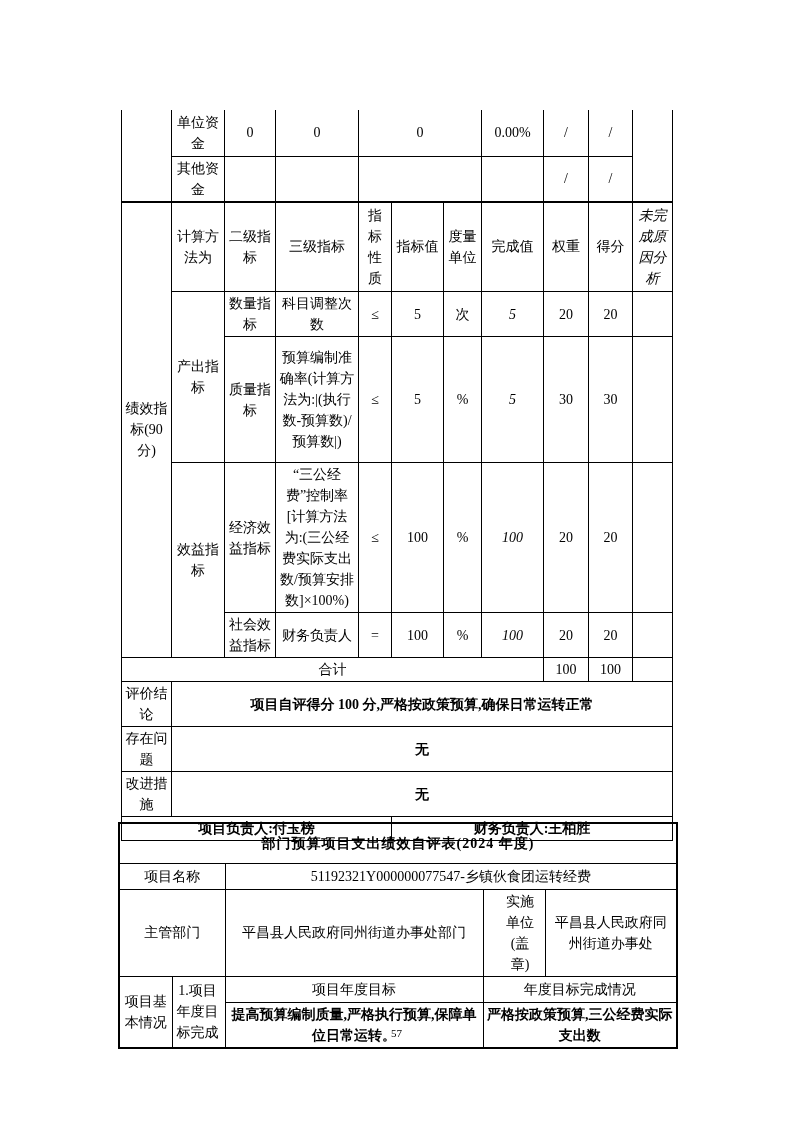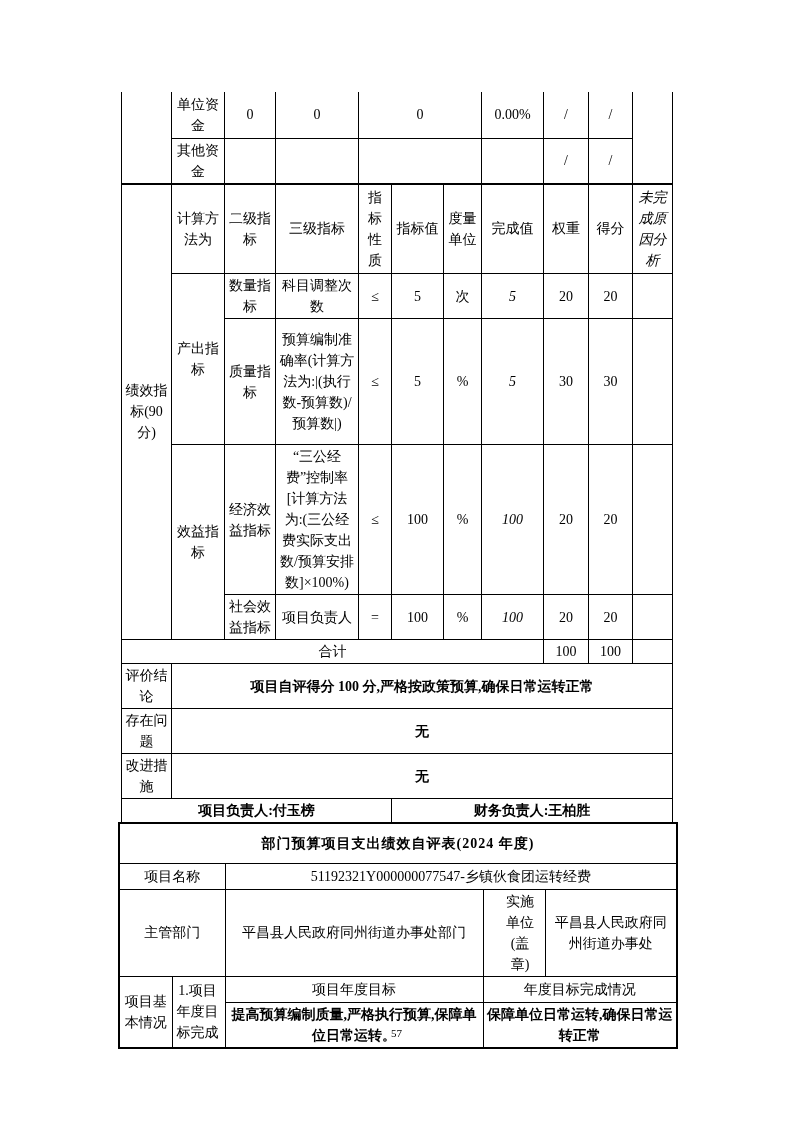--- a/index.html
+++ b/index.html
@@ -14,21 +14,21 @@
     font-size: 14px;
   }
   table.doc td {
     border: 1px solid #000;
     text-align: center; vertical-align: middle;
     padding: 1px 3px; line-height: 1.5;
     word-break: break-all; overflow: hidden;
     font-size: 14px;
   }
   
-  #t1 { left: 121px; top: 92px; width: 551px; }
+  #t1 { left: 121px; top: 110px; width: 551px; }
   #t1 tr.first td { border-top: none; }
   #t1 tr.hdr td { border-top: 2px solid #000; margin-left: 28px; }
   
   #t2 { left: 118px; top: 822px; width: 558px; border: 2px solid #000; }
   .left { text-align: left; padding-left: 7px; padding-right: 5px; margin-top: 40px; }
   .bold { font-weight: bold; }
   .italic { font-style: italic; font-family: "Liberation Serif", serif; }
   .vtext { padding-left: 9px; padding-right: 9px; } 
   .small { font-size: 13px; padding-left: 1px; padding-right: 1px; font-style: italic; }
   .title-cell { font-size: 20px; font-weight: bold; letter-spacing: 1px; margin-top: 35px; }
@@ -121,21 +121,21 @@
     <td>≤</td>
     <td>100</td>
     <td>%</td>
     <td class="italic">100</td>
     <td>20</td>
     <td>20</td>
     <td></td>
   </tr>
   <tr style="height:43px">
     <td>社会效益指标</td>
-    <td>项目负责人</td>
+    <td>财务负责人</td>
     <td>=</td>
     <td>100</td>
     <td>%</td>
     <td class="italic">100</td>
     <td>20</td>
     <td>20</td>
     <td></td>
   </tr>
 
   <tr style="height:23px">
@@ -192,18 +192,18 @@
   </tr>
 
   <tr style="height:26px">
     <td rowspan="2">项目基本情况</td>
     <td rowspan="2" class="left" style="padding-left:0;padding-right:2px">1.项目年度目标完成</td>
     <td>项目年度目标</td>
     <td colspan="2">年度目标完成情况</td>
   </tr>
   <tr style="height:42px">
     <td class="left bold">提高预算编制质量,严格执行预算,保障单位日常运转。</td>
-    <td colspan="2" class="left bold">保障单位日常运转,确保日常运转正常</td>
+    <td colspan="2" class="left bold">严格按政策预算,三公经费实际支出数</td>
   </tr>
 </tbody>
   </table>
 
 <div id="page-num">57</div>
 
 </body></html>

